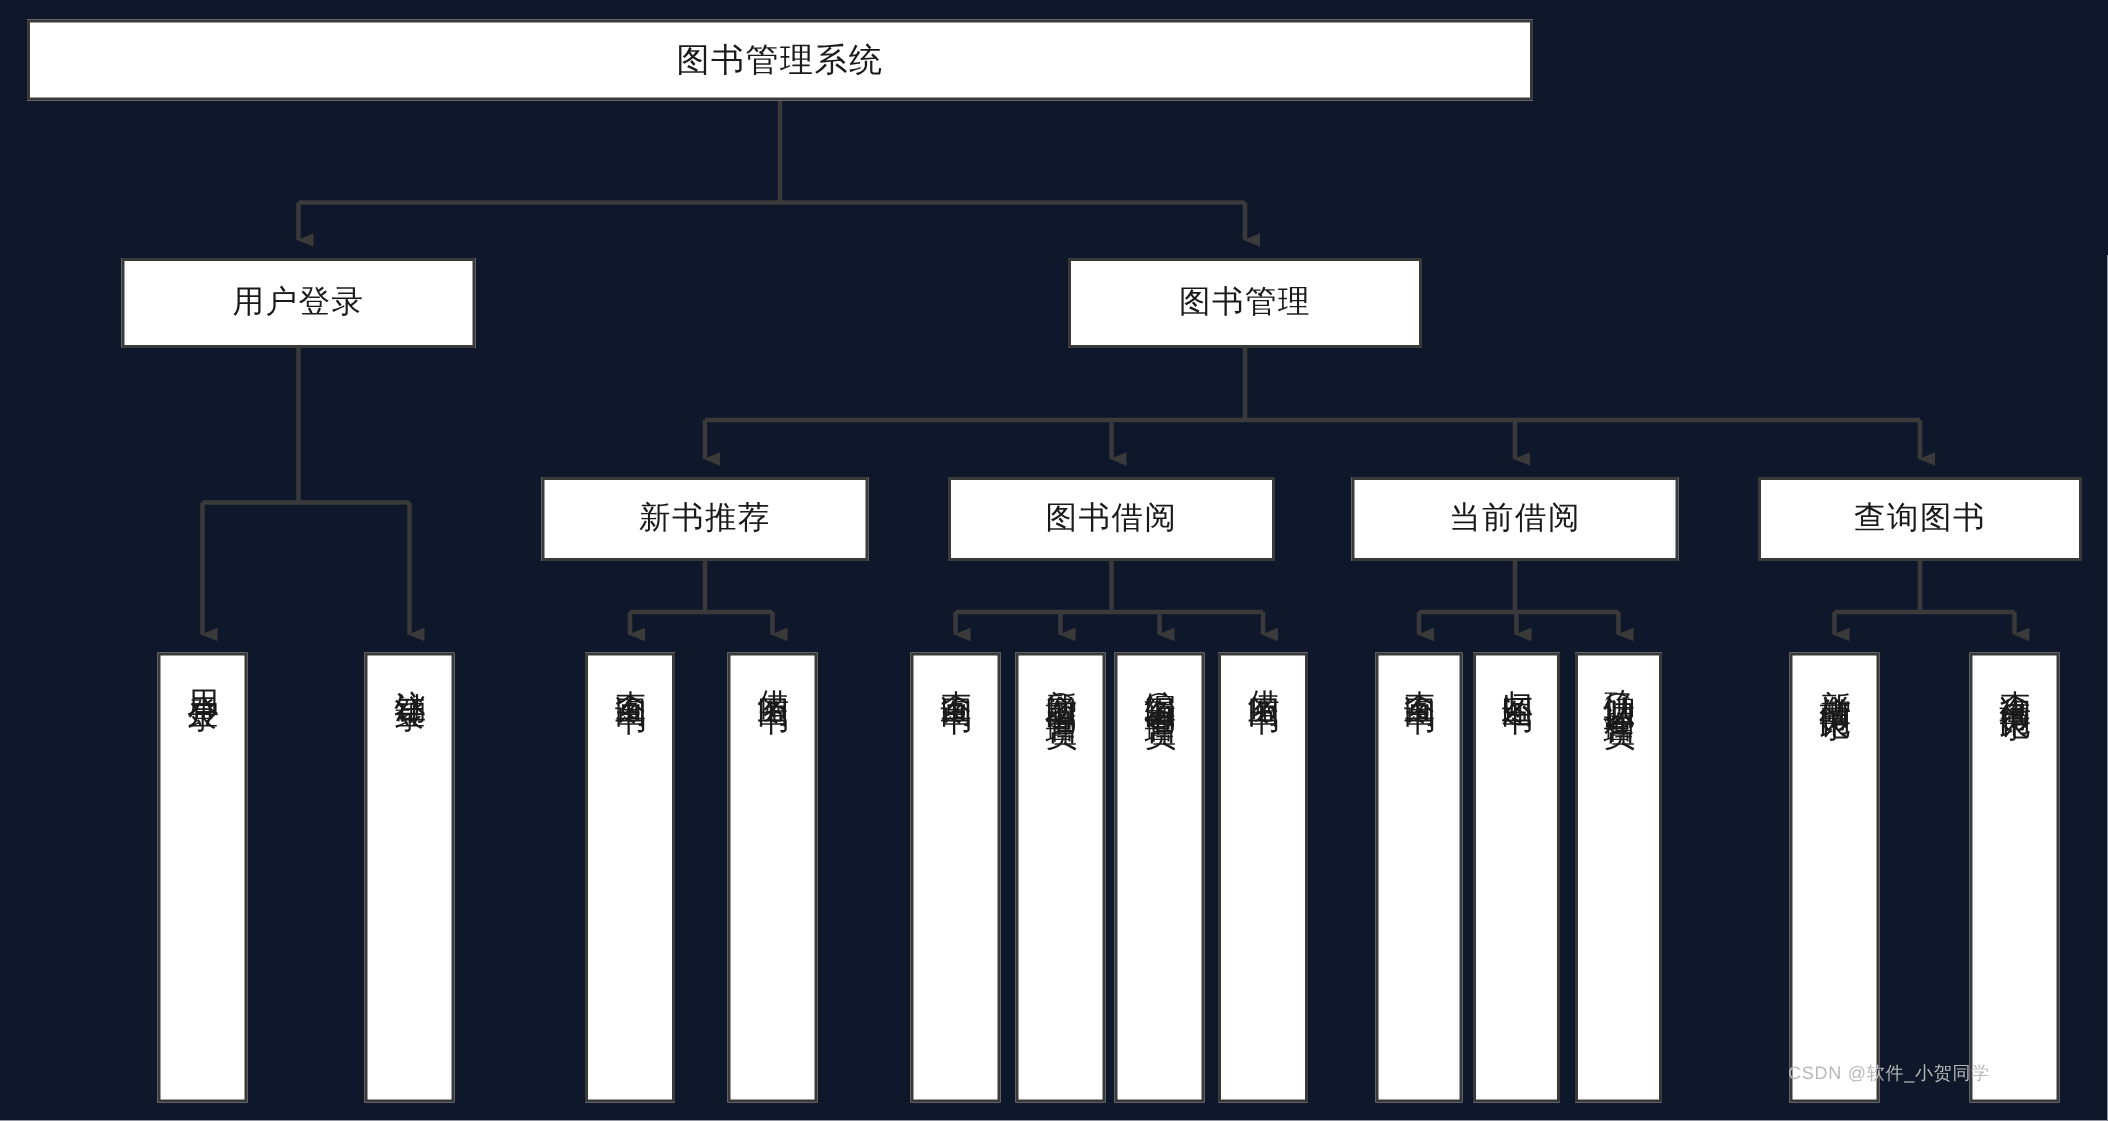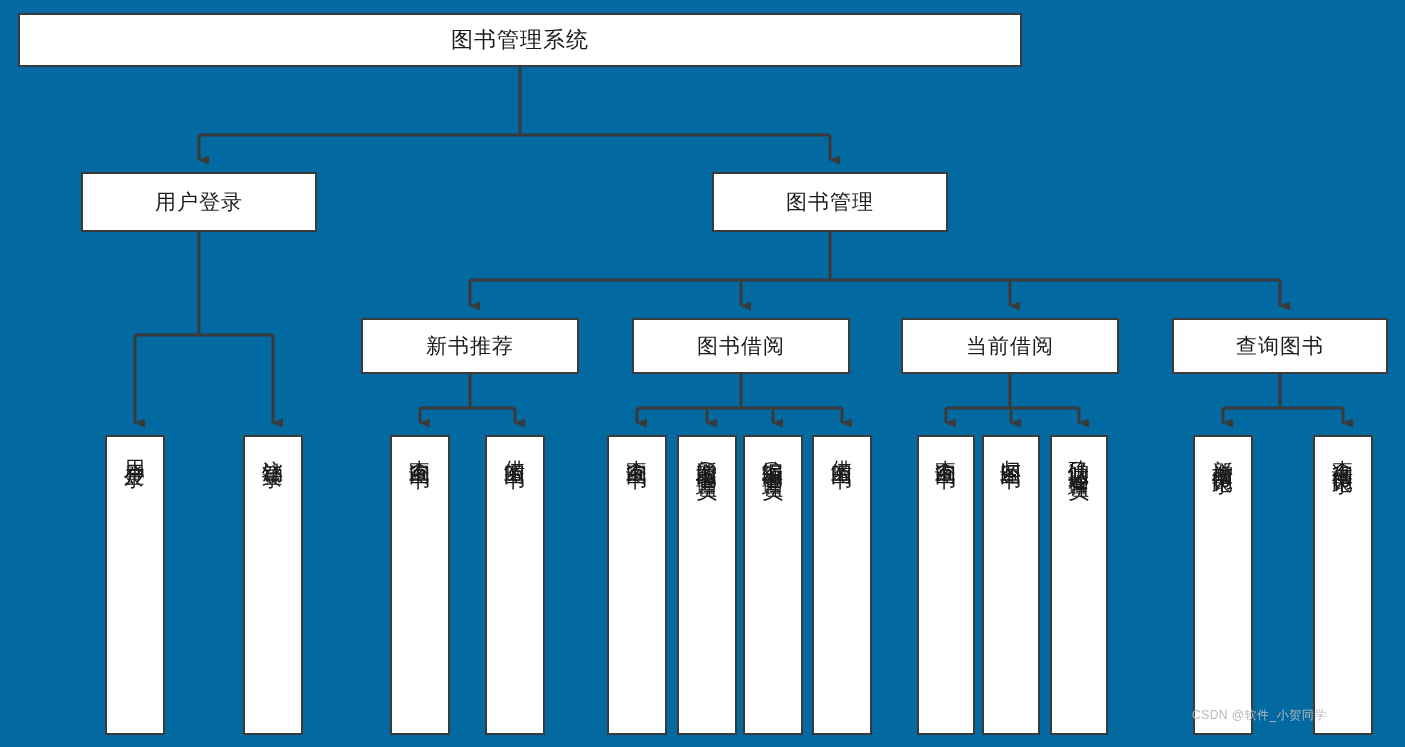--- a/index.html
+++ b/index.html
@@ -7,21 +7,21 @@
     padding: 0;
     background: #ffffff;
   }
   body {
     font-family: "Liberation Sans", "DejaVu Sans", sans-serif;
   }
   #canvas {
     position: relative;
     width: 1405px;
     height: 747px;
-    background: #0369a1;
+    background: #0f172a;
     overflow: hidden;
   }
   #wires {
     position: absolute;
     left: 0;
     top: 0;
     width: 1405px;
     height: 747px;
     pointer-events: none;
   }

